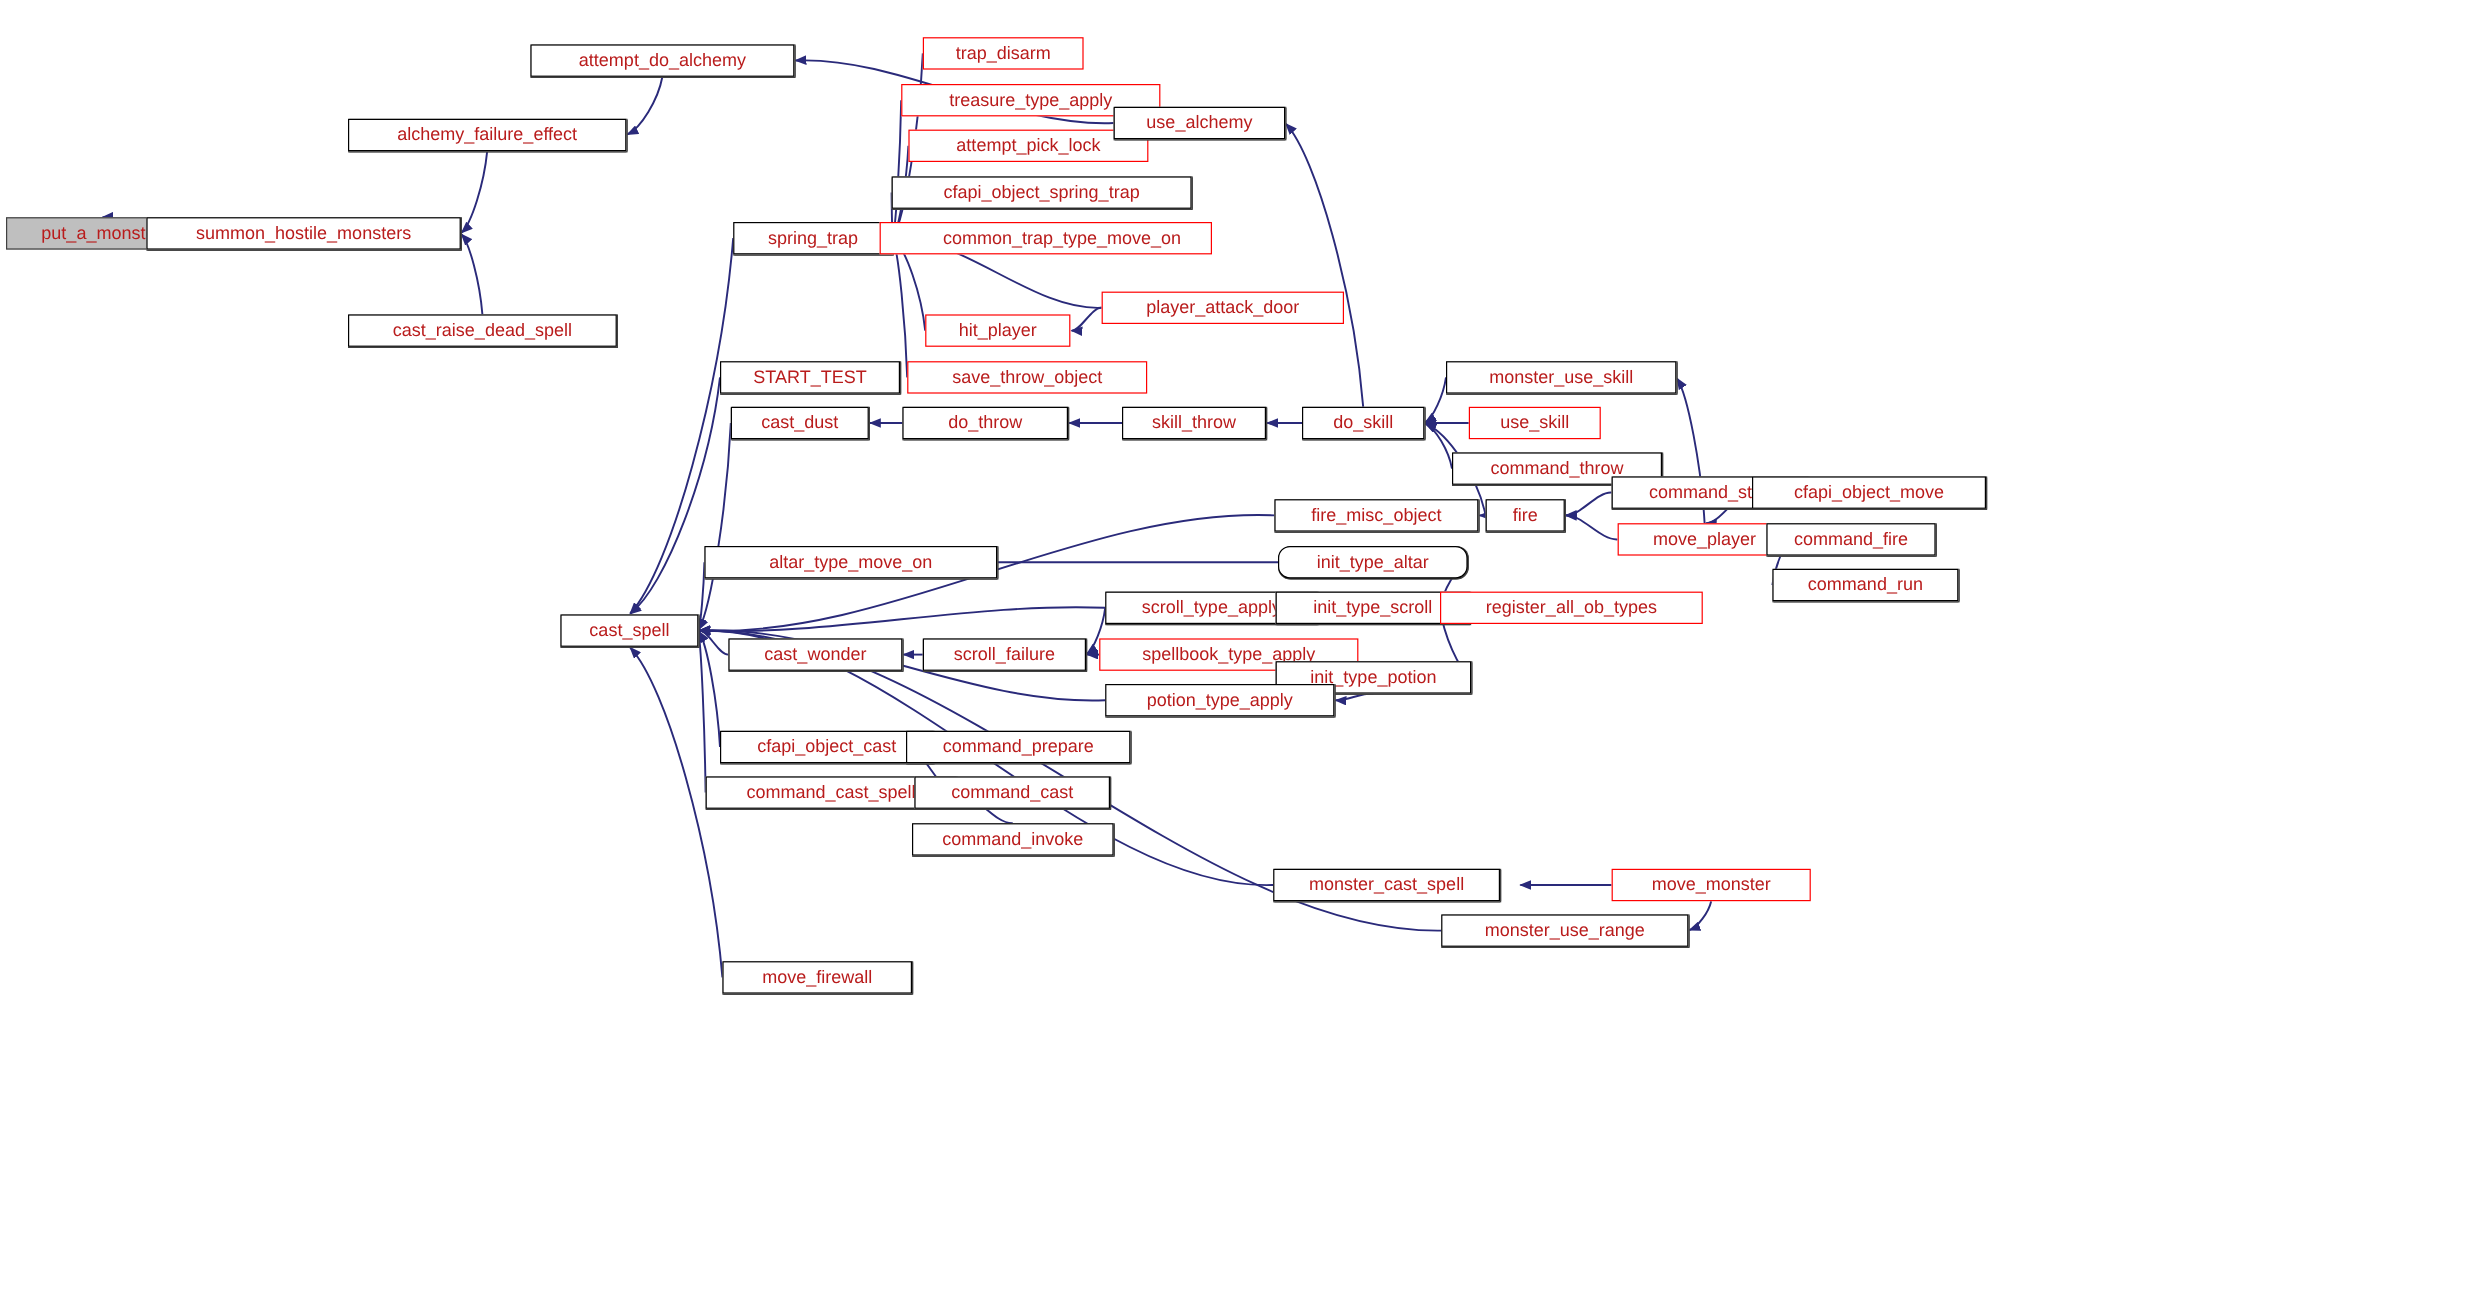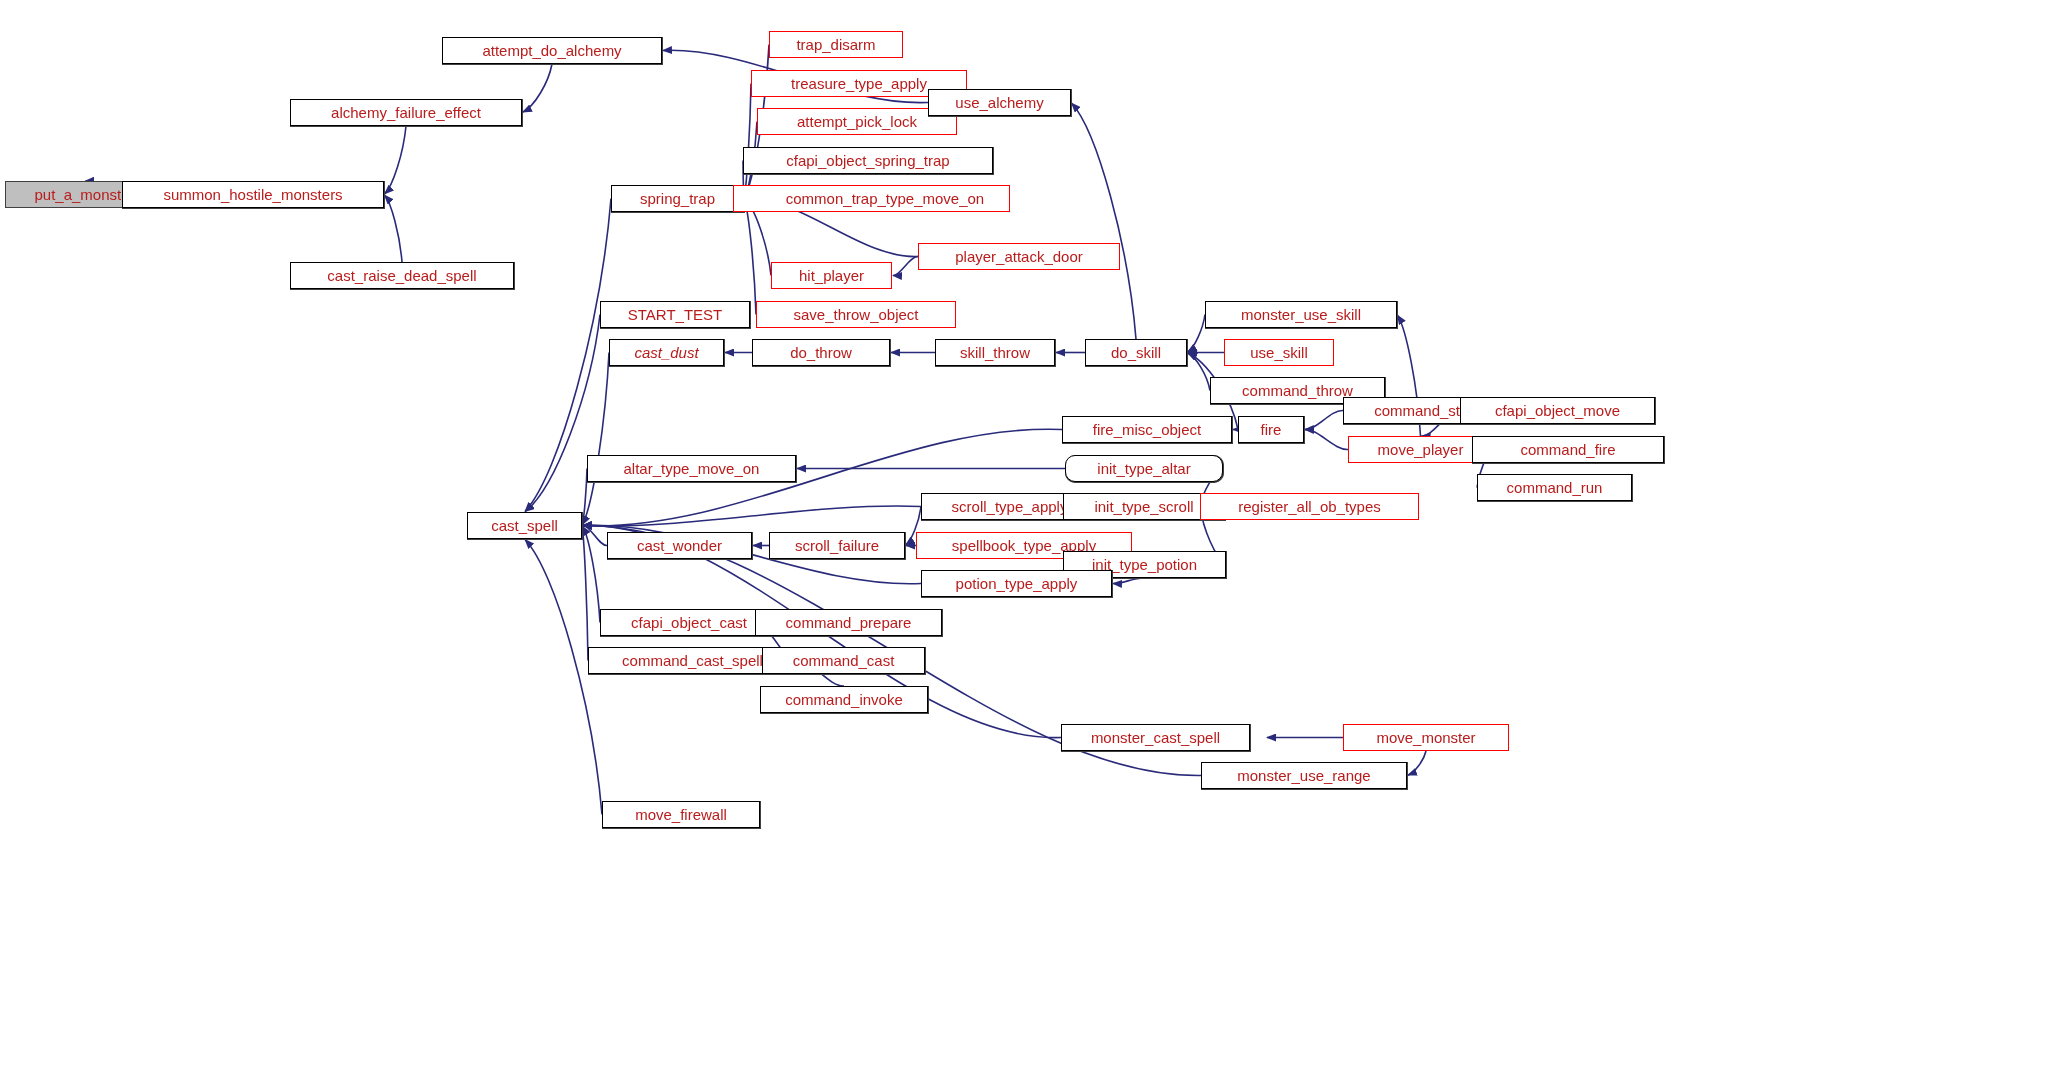--- a/index.html
+++ b/index.html
@@ -164,21 +164,21 @@
     </div>
     <div class="node red" style="left: 756px; top: 301px; width: 200px;">
       <span class="node-label">save_throw_object</span>
     </div>
     <div class="node thick" style="left: 928px; top: 89px; width: 143px;">
       <span class="node-label">use_alchemy</span>
     </div>
     <div class="node thick" style="left: 600px; top: 301px; width: 150px;">
       <span class="node-label">START_TEST</span>
     </div>
-    <div class="node thick" style="left: 609px; top: 339px; width: 115px; font-style: italic;">
+    <div class="node thick" style="left: 609px; top: 339px; width: 115px;">
       <span class="node-label">cast_dust</span>
     </div>
     <div class="node thick" style="left: 752px; top: 339px; width: 138px;">
       <span class="node-label">do_throw</span>
     </div>
     <div class="node thick" style="left: 935px; top: 339px; width: 120px;">
       <span class="node-label">skill_throw</span>
     </div>
     <div class="node thick" style="left: 1085px; top: 339px; width: 102px;">
       <span class="node-label">do_skill</span>
@@ -200,27 +200,27 @@
     </div>
     <div class="node thick" style="left: 1343px; top: 397px; width: 164px;">
       <span class="node-label">command_stay</span>
     </div>
     <div class="node thick" style="left: 1460px; top: 397px; width: 195px;">
       <span class="node-label">cfapi_object_move</span>
     </div>
     <div class="node red" style="left: 1348px; top: 436px; width: 145px;">
       <span class="node-label">move_player</span>
     </div>
-    <div class="node thick" style="left: 1472px; top: 436px; width: 192px; text-align: center;">
+    <div class="node thick" style="left: 1472px; top: 436px; width: 141px; text-align: center;">
       <span class="node-label">command_fire</span>
     </div>
     <div class="node thick" style="left: 1477px; top: 474px; width: 155px;">
       <span class="node-label">command_run</span>
     </div>
-    <div class="node thick" style="left: 587px; top: 455px; width: 209px;">
+    <div class="node thick" style="left: 587px; top: 455px; width: 244px;">
       <span class="node-label">altar_type_move_on</span>
     </div>
     <div class="node thick" style="left: 1065px; top: 455px; width: 158px; border-radius: 10px;">
       <span class="node-label">init_type_altar</span>
     </div>
     <div class="node thick" style="left: 921px; top: 493px; width: 177px;">
       <span class="node-label">scroll_type_apply</span>
     </div>
     <div class="node thick" style="left: 1063px; top: 493px; width: 162px;">
       <span class="node-label">init_type_scroll</span>

